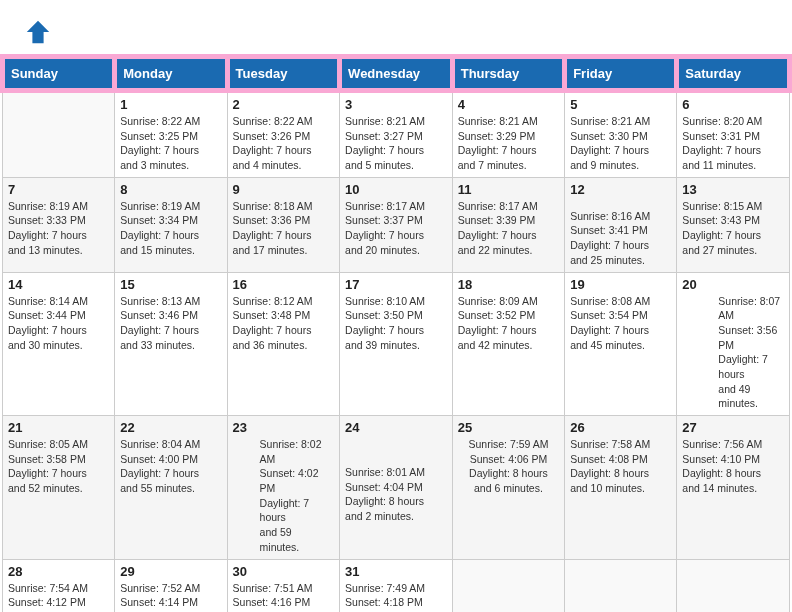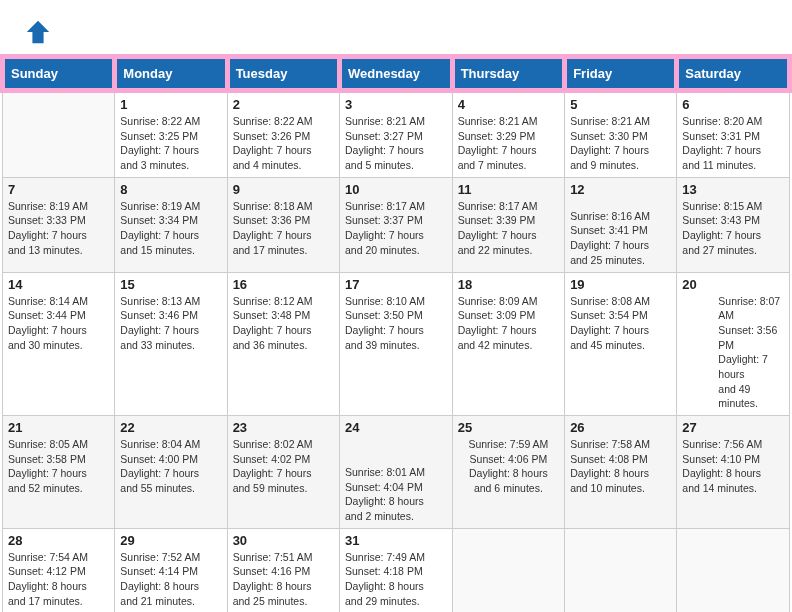--- a/index.html
+++ b/index.html
@@ -253,21 +253,21 @@
         <td>
           <span class="day-num">17</span>
           <div class="day-info" style="white-space: pre-line;">Sunrise: 8:10 AM
 Sunset: 3:50 PM
 Daylight: 7 hours
 and 39 minutes.</div>
         </td>
         <td>
           <span class="day-num">18</span>
           <div class="day-info" style="white-space: pre-line;">Sunrise: 8:09 AM
-Sunset: 3:09 PM
+Sunset: 3:52 PM
 Daylight: 7 hours
 and 42 minutes.</div>
         </td>
         <td>
           <span class="day-num">19</span>
           <div class="day-info" style="white-space: pre-line;">Sunrise: 8:08 AM
 Sunset: 3:54 PM
 Daylight: 7 hours
 and 45 minutes.</div>
         </td>
@@ -289,21 +289,21 @@
         </td>
         <td class="row-shade">
           <span class="day-num">22</span>
           <div class="day-info" style="white-space: pre-line;">Sunrise: 8:04 AM
 Sunset: 4:00 PM
 Daylight: 7 hours
 and 55 minutes.</div>
         </td>
         <td class="row-shade">
           <span class="day-num">23</span>
-          <div class="day-info" style="white-space: pre-line;">Sunrise: 8:02 AM
+          <div class="day-info" style="white-space: pre-line; margin-left: 27px;">Sunrise: 8:02 AM
 Sunset: 4:02 PM
 Daylight: 7 hours
 and 59 minutes.</div>
         </td>
         <td class="row-shade">
           <span class="day-num">24</span>
           <div class="day-info" style="white-space: pre-line; margin-top: 30px;">Sunrise: 8:01 AM
 Sunset: 4:04 PM
 Daylight: 8 hours
 and 2 minutes.</div>

